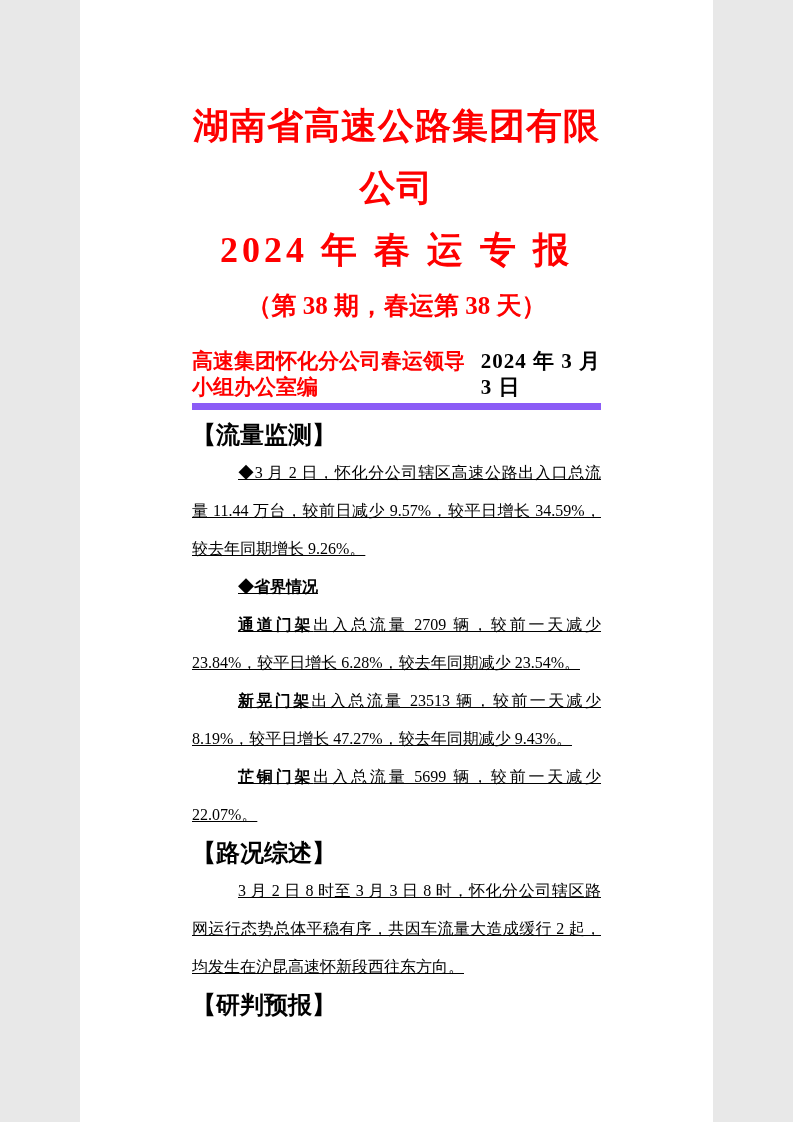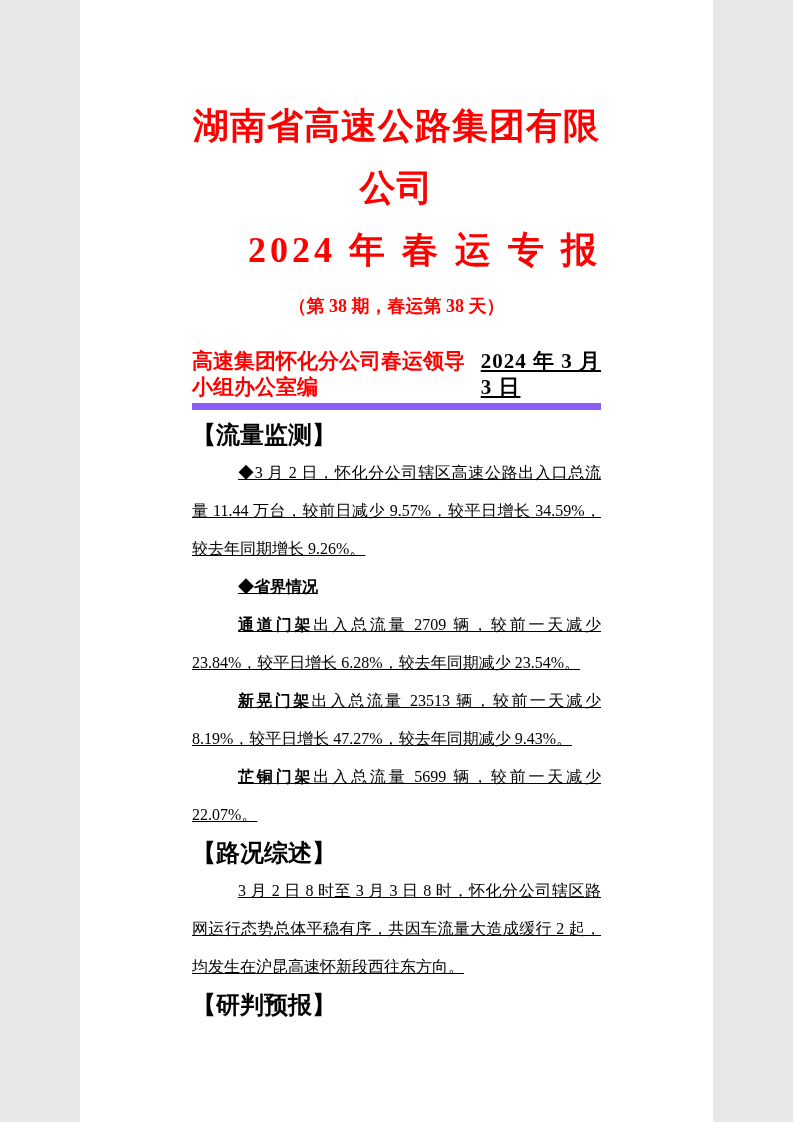--- a/index.html
+++ b/index.html
@@ -20,43 +20,42 @@
   .title-line {
     font-size: 36px;
     line-height: 62px;
     font-weight: bold;
     color: #fe0000;
     text-align: center;
     letter-spacing: 1px;
   }
   .title-line.spaced {
     letter-spacing: 4px;
-    text-align: right;
   }
   .issue-line {
     margin-top: 12px;
-    font-size: 18px;
+    font-size: 25px;
     line-height: 26px;
     font-weight: bold;
     color: #fe0000;
     text-align: center;
   }
   .masthead {
     margin-top: 29px;
     display: flex;
     justify-content: space-between;
     align-items: baseline;
     font-size: 21px;
     line-height: 26px;
     font-weight: bold;
     padding-bottom: 3px;
     border-bottom: 7px solid #8b5cf6;
   }
   .masthead .editor { color: #fe0000; }
-  .masthead .date { color: #000000; letter-spacing: 1px; text-decoration: underline; }
+  .masthead .date { color: #000000; letter-spacing: 1px; }
   .sections { margin-top: 6px; }
   .section-heading {
     font-family: "Liberation Sans", sans-serif;
     font-size: 24px;
     line-height: 38px;
     font-weight: 600;
     color: #000000;
   }
   .body-para {
     font-size: 16px;

